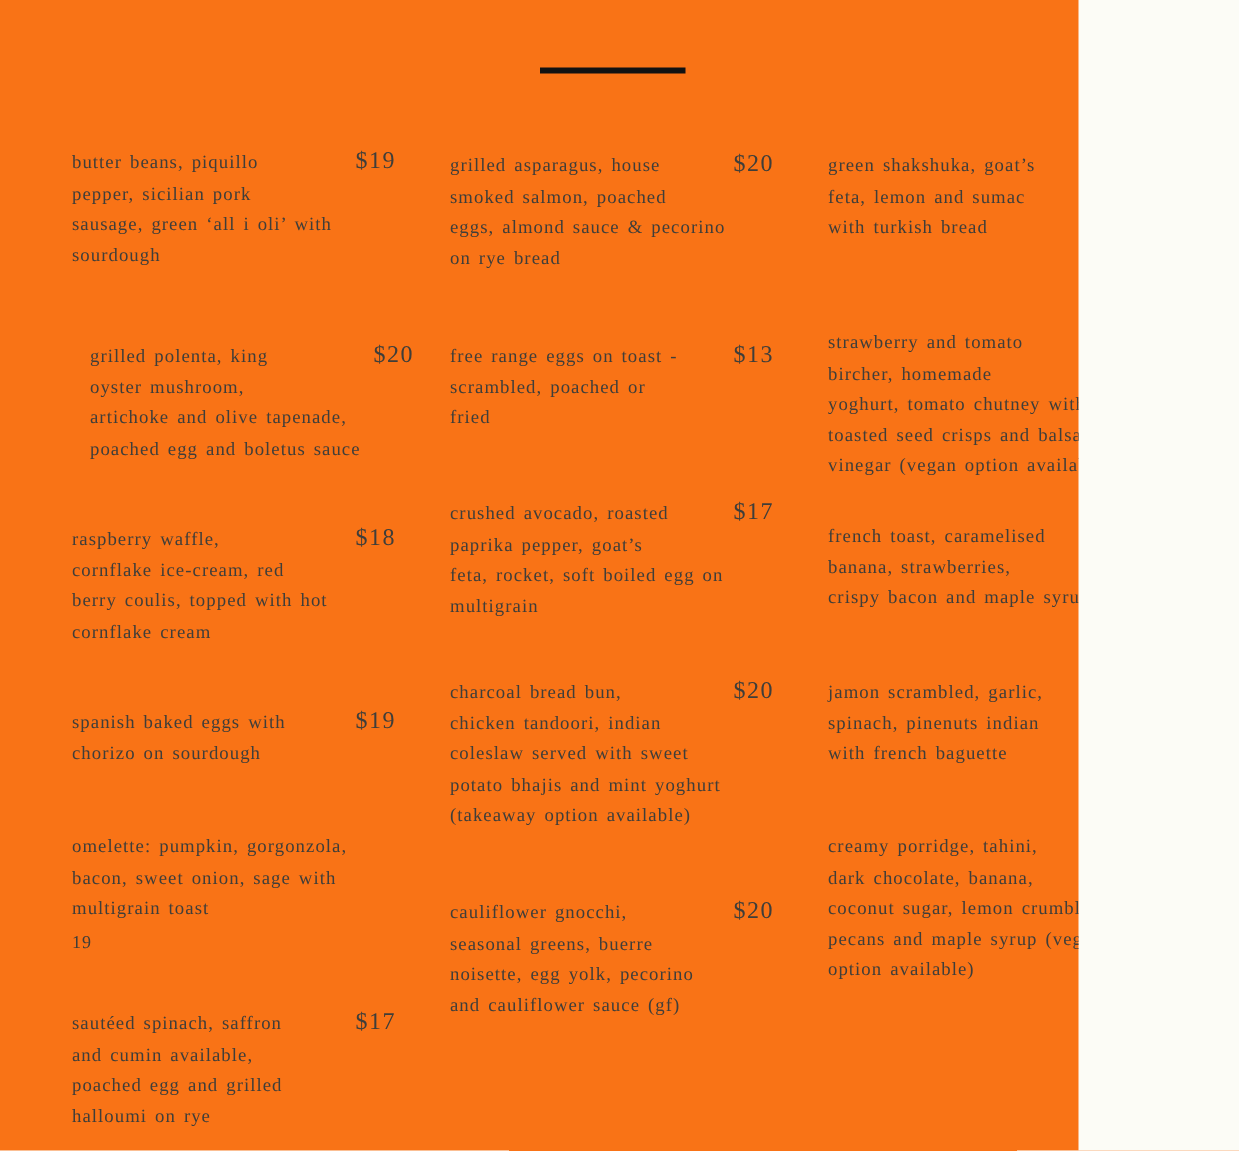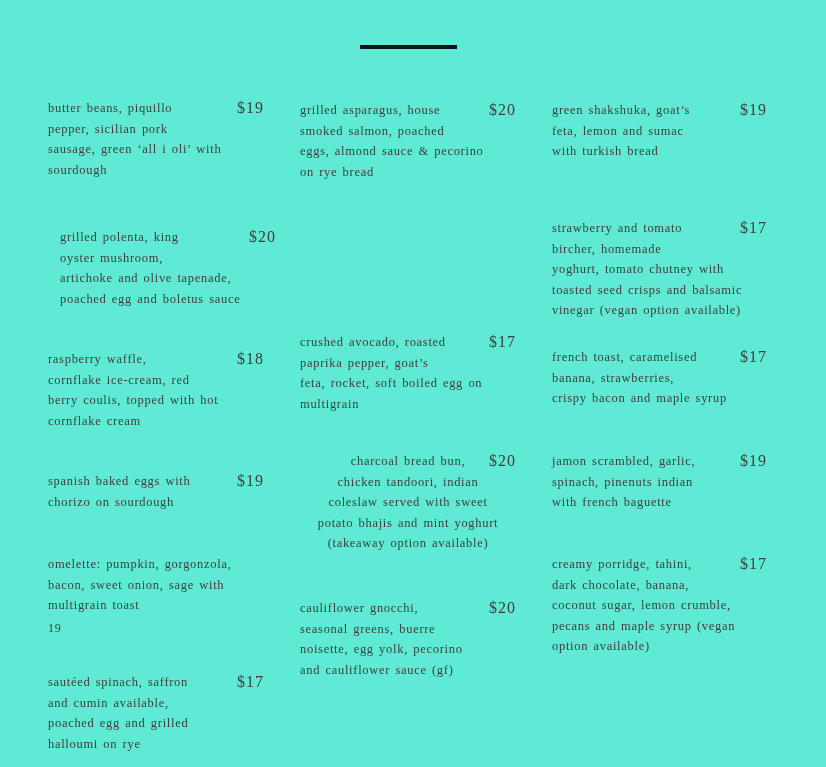--- a/index.html
+++ b/index.html
@@ -2,23 +2,23 @@
 <html><head>
 <meta charset="utf-8">
 <style>
   html, body {
     margin: 0;
     padding: 0;
     background: #fcfcf6;
   }
   .menu-page {
     position: relative;
-    width: 826px;
+    width: 719px;
     height: 767px;
-    background: #5eead4;
+    background: #f97316;
     overflow: hidden;
     font-family: "Liberation Serif", "DejaVu Serif", serif;
     color: #3f3e3a;
   }
   .top-rule {
     position: absolute;
     left: 360px;
     top: 45px;
     width: 97px;
     height: 4px;
@@ -122,31 +122,38 @@
   <div class="menu-column col-1">
   <div class="item" style="top: 100px;">
     <span class="desc">grilled asparagus, house
 smoked salmon, poached
 eggs, almond sauce &amp; pecorino
 on rye bread</span>
     <span class="price">$20</span>
 
   </div>
 
+  <div class="item" style="top: 227px;">
+    <span class="desc">free range eggs on toast -
+scrambled, poached or
+fried</span>
+    <span class="price">$13</span>
+
+  </div>
 
   <div class="item" style="top: 332px;">
     <span class="desc">crushed avocado, roasted
 paprika pepper, goat’s
 feta, rocket, soft boiled egg on
 multigrain</span>
     <span class="price">$17</span>
 
   </div>
 
-  <div class="item" style="top: 451px; text-align: center;">
+  <div class="item" style="top: 451px;">
     <span class="desc">charcoal bread bun,
 chicken tandoori, indian
 coleslaw served with sweet
 potato bhajis and mint yoghurt
 (takeaway option available)</span>
     <span class="price">$20</span>
 
   </div>
 
   <div class="item" style="top: 598px;">

